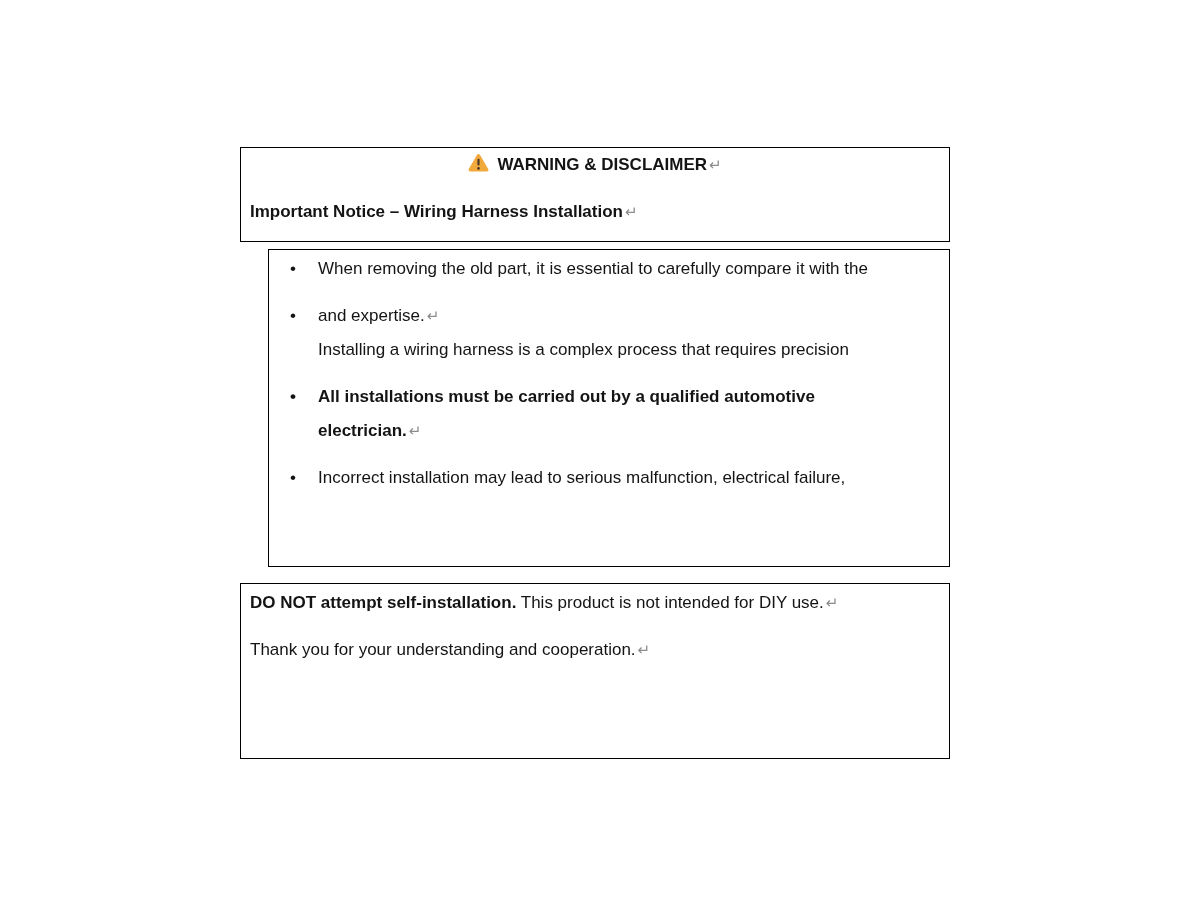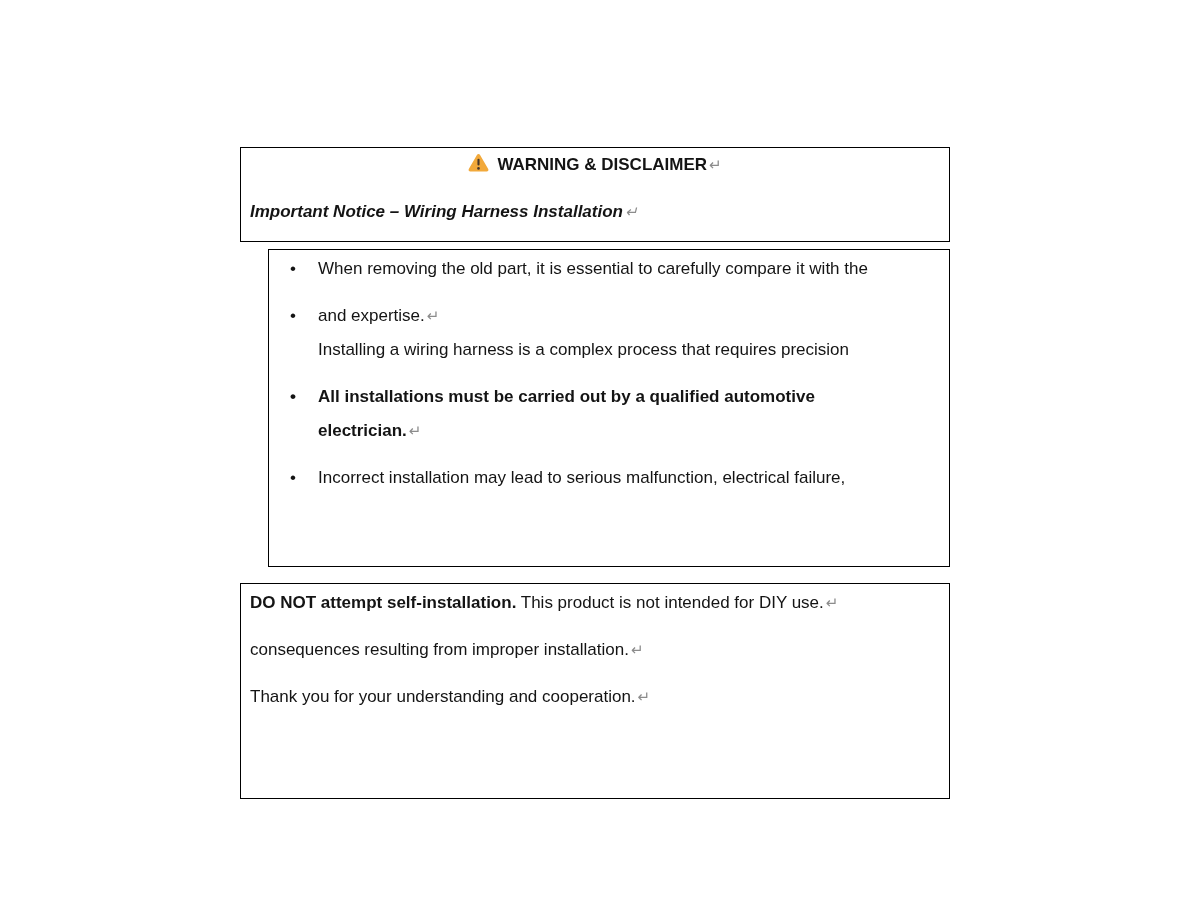--- a/index.html
+++ b/index.html
@@ -15,26 +15,26 @@
     overflow: hidden;
   }
   .box {
     position: absolute;
     box-sizing: border-box;
     border: 1.5px solid #000000;
     background: #ffffff;
   }
   #header-box { left: 240px; top: 147px; width: 710px; height: 95px; padding: 0 9px; }
   #list-box   { left: 268px; top: 249px; width: 682px; height: 318px; padding: 2px 9px 0 9px; }
-  #footer-box { left: 240px; top: 583px; width: 710px; height: 216px; padding: 2px 9px 0 9px; }
+  #footer-box { left: 240px; top: 583px; width: 710px; height: 176px; padding: 2px 9px 0 9px; }
 
   .para { margin: 0 0 13px 0; }
   .para:last-child { margin-bottom: 0; }
   .title-line { text-align: center; font-weight: bold; white-space: nowrap; }
-  .subtitle-line { font-weight: bold; white-space: nowrap; font-style: italic; }
+  .subtitle-line { font-weight: bold; white-space: nowrap; }
   .bold { font-weight: bold; }
 
   .bullet-item { position: relative; padding-left: 40px; margin-bottom: 13px; }
   .bullet-item:last-child { margin-bottom: 0; }
   .bullet-dot { position: absolute; left: 12px; top: 0; }
   .line { white-space: nowrap; }
 
   .break-mark {
     color: #8c8c8c;
     font-size: 15px;
@@ -98,23 +98,20 @@
 
   </div>
 
   <div class="box" id="footer-box">
 
     <div class="para">
       <span class="bold">DO NOT attempt self-installation.</span><span> This product is not intended for DIY use.</span><span class="break-mark">↵</span>
     </div>
 
     <div class="para">
-      <div class="line">
-        <span>consequences resulting from improper installation.</span><span class="break-mark">↵</span>
-      </div>
     </div>
 
     <div class="para">
       <span>Thank you for your understanding and cooperation.</span><span class="break-mark">↵</span>
     </div>
 
   </div>
 
 </div>
 

